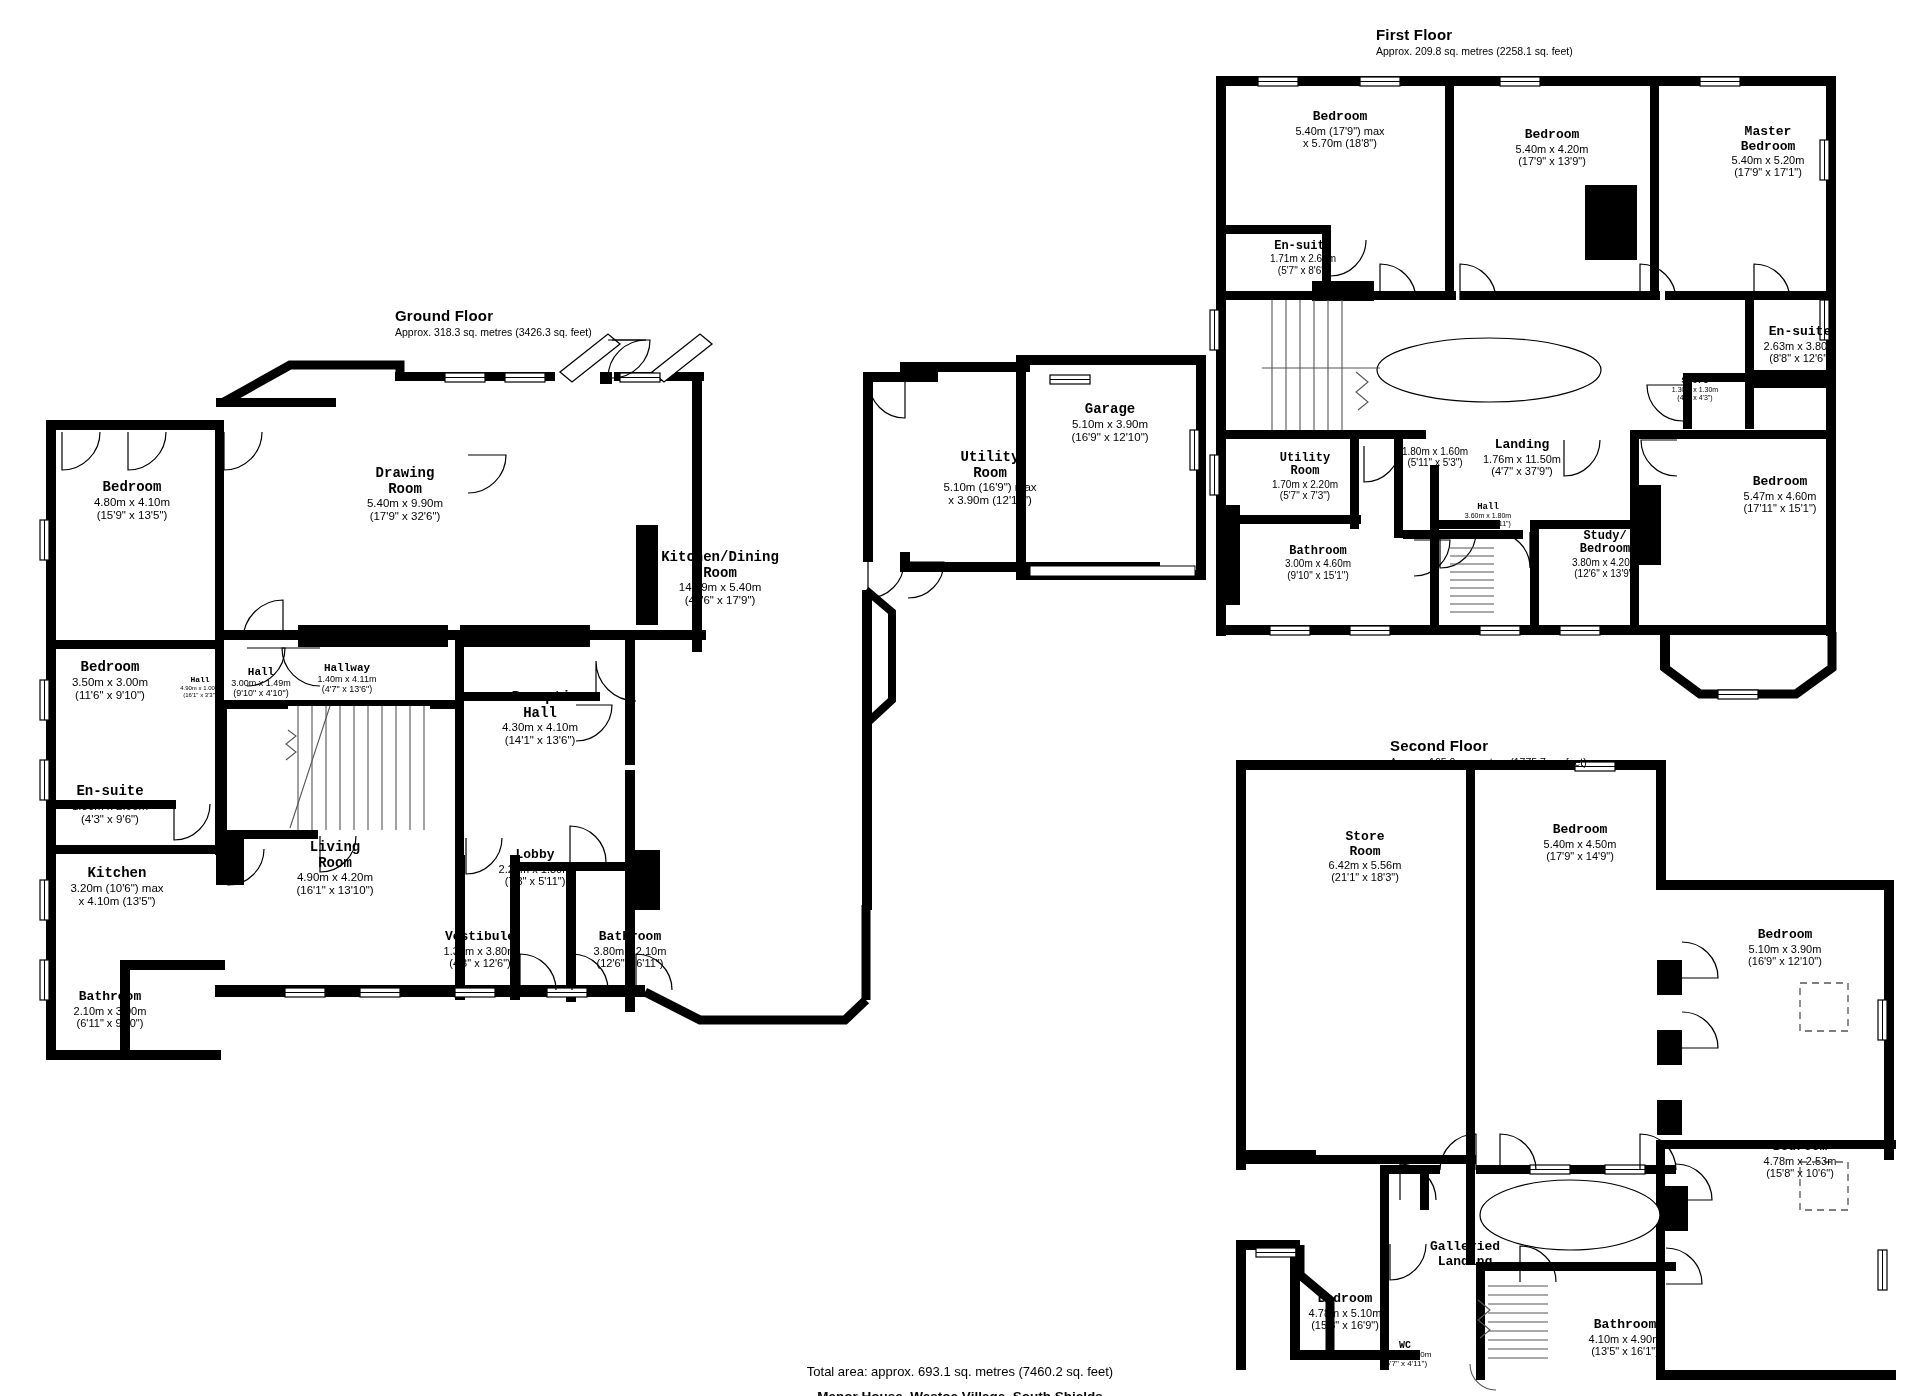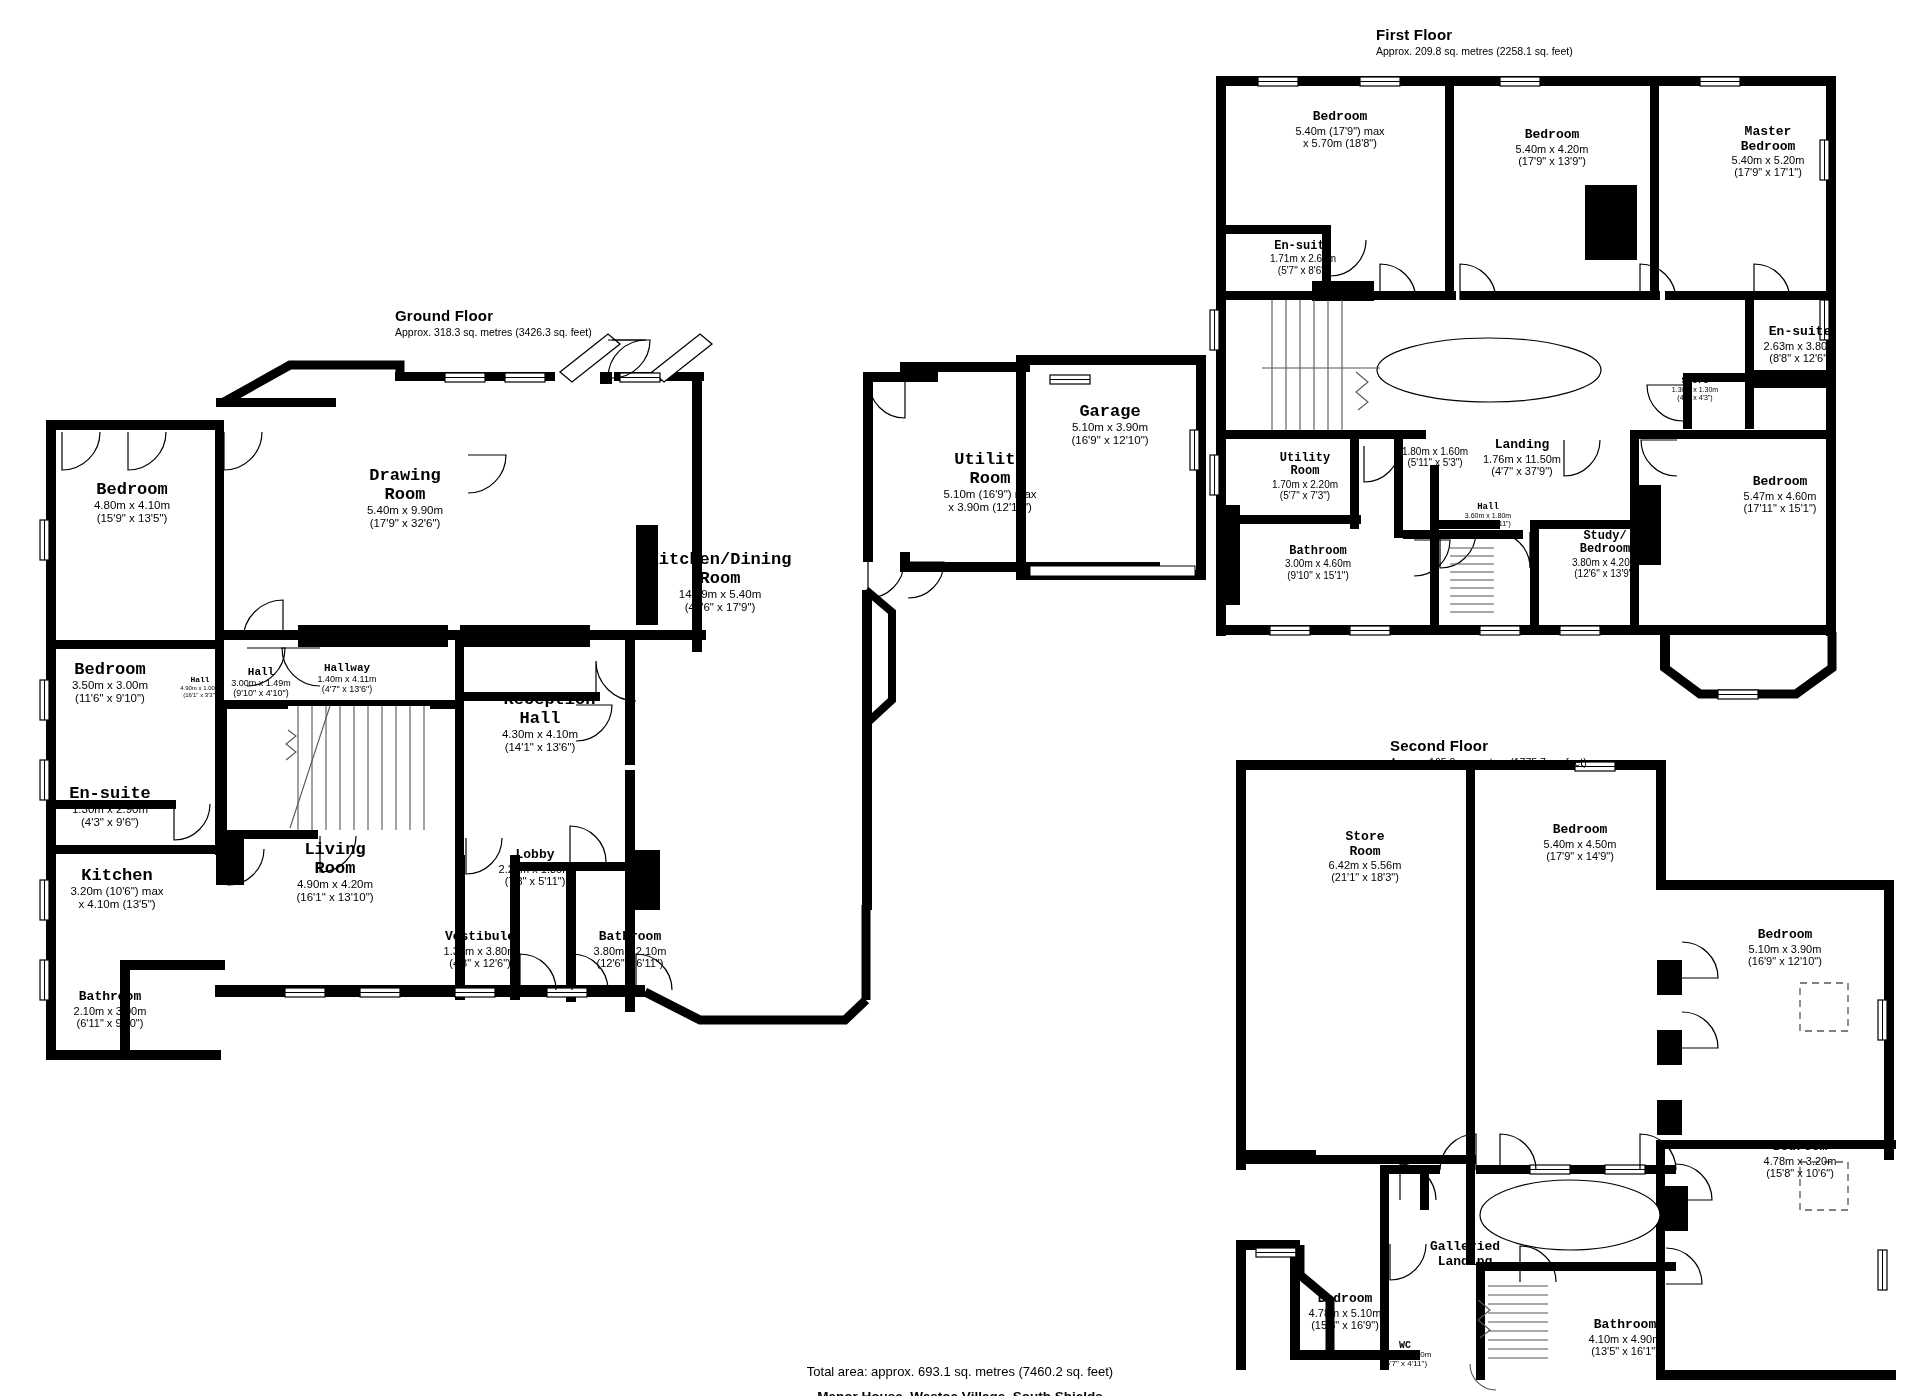--- a/index.html
+++ b/index.html
@@ -6,21 +6,21 @@
   body{width:1920px;height:1396px;position:relative;font-family:"Liberation Sans",sans-serif;color:#000;overflow:hidden;}
   #plan{position:absolute;left:0;top:0;width:1920px;height:1396px;}
   .lbl{position:absolute;text-align:center;line-height:1.12;white-space:nowrap;}
   .lbl .nm{font-weight:bold;font-family:Liberation Mono, monospace;}
   .floor-title{position:absolute;white-space:nowrap;}
   .floor-title .ft-name{font-weight:bold;font-size:15px;letter-spacing:.2px;}
   .floor-title .ft-sub{font-size:10.5px;margin-top:2px;}
   .foot{position:absolute;text-align:center;white-space:nowrap;}
   .foot .l1{font-size:13px;}
   .foot .l2{font-size:13.5px;font-weight:bold;margin-top:10px;}
-  .s14{font-size:17px;} .s13{font-size:13px;} .s12{font-size:12px;}
+  .s14{font-size:14px;} .s13{font-size:13px;} .s12{font-size:12px;}
   .s11{font-size:11px;} .s10{font-size:10px;} .s9{font-size:9px;}
   .s8{font-size:8px;} .s7{font-size:7px;} .s6{font-size:6px;}
   .dim{font-size:11.5px;}
 </style>
 </head>
 <body>
 
 <svg id="plan" viewBox="0 0 1920 1396">
   <defs>
     <g id="win">
@@ -666,21 +666,21 @@
 </div>
 
 <div class="lbl" style="left:1700px;top:928px;width:170px;">
   <div class="nm s13">Bedroom</div>
   <div class="s11">5.10m x 3.90m</div>
   <div class="s11">(16'9" x 12'10")</div>
 </div>
 
 <div class="lbl" style="left:1715px;top:1140px;width:170px;">
   <div class="nm s13">Bedroom</div>
-  <div class="s11">4.78m x 3.20m</div>
+  <div class="s11">4.78m x 2.53m</div>
   <div class="s11">(15'8" x 10'6")</div>
 </div>
 
 <div class="lbl" style="left:1385px;top:1240px;width:160px;">
   <div class="nm s13"><span style="white-space:pre-line;">Galleried
 Landing</span></div>
 </div>
 
 <div class="lbl" style="left:1260px;top:1292px;width:170px;">
   <div class="nm s13">Bedroom</div>

